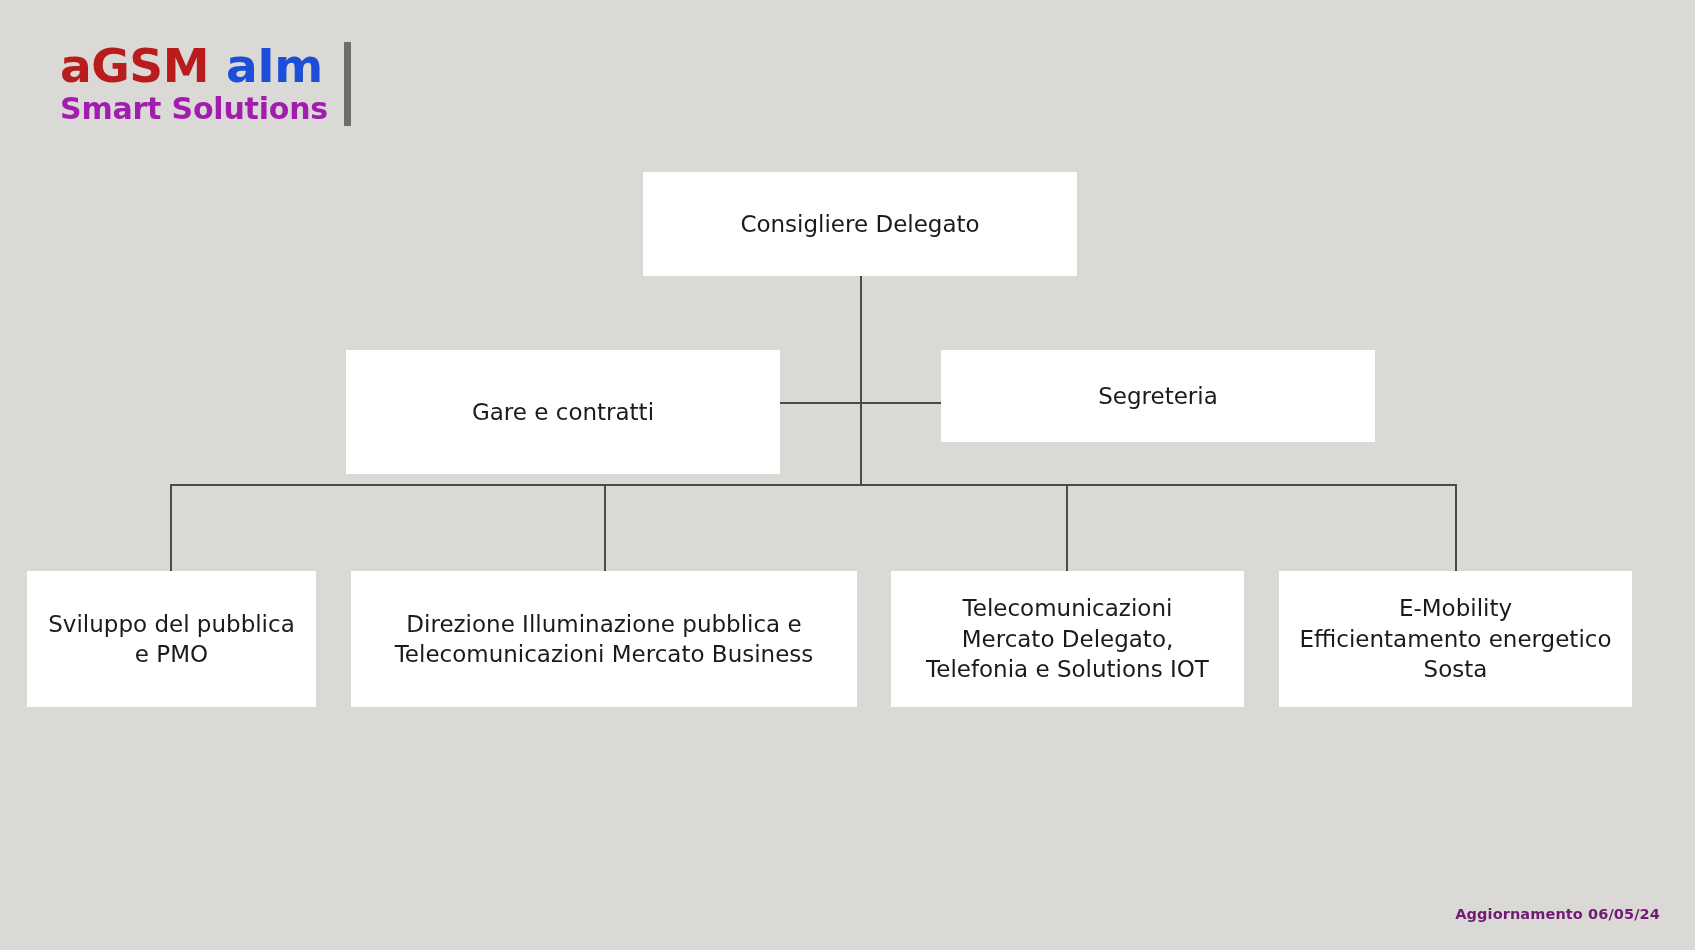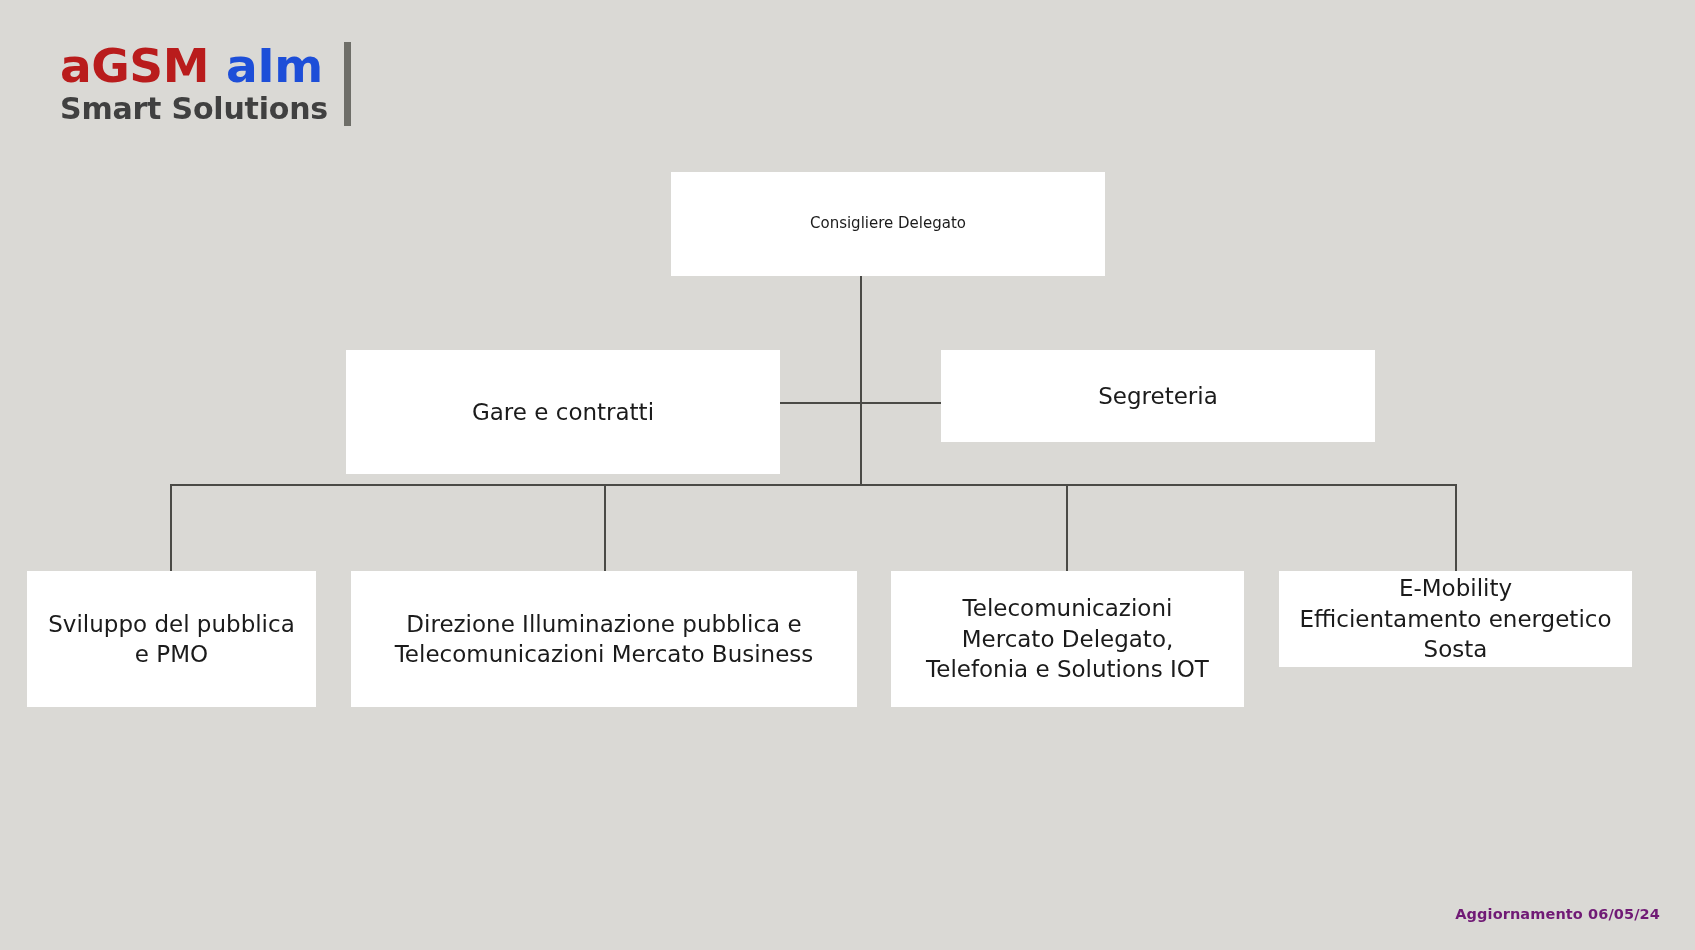--- a/index.html
+++ b/index.html
@@ -36,21 +36,21 @@
     font-weight: 700;
     letter-spacing: -0.5px;
     line-height: 1.02;
     white-space: nowrap;
   }
   .logo-agsm { color: #b91c1c; }
   .logo-aim  { color: #1d4ed8; margin-left: 17px; }
   .logo-line2 {
     font-size: 30px;
     font-weight: 700;
-    color: #404040;
+    color: #a21caf;
     letter-spacing: -0.2px;
     line-height: 1.15;
     margin-top: 2px;
     white-space: nowrap;
   }
   .logo-bar {
     width: 7px;
     background: #6e6e68;
     margin-left: 16px;
     align-self: stretch;
@@ -67,21 +67,21 @@
     background: #ffffff;
     display: flex;
     align-items: center;
     justify-content: center;
     text-align: center;
     color: #1b1b1b;
     padding: 6px 10px;
   }
   .node span { display: block; line-height: 1.32; }
 
-  .node-root   { font-size: 15px; margin-left: 28px; }
+  .node-root   { font-size: 23px; }
   .node-staff  { font-size: 23px; }
   .node-leaf   { font-size: 23px; }
 
   
   .footer-note {
     position: absolute;
     right: 35px;
     bottom: 28px;
     font-size: 14.5px;
     font-weight: 700;
@@ -149,21 +149,21 @@
   </div>
 
   <div class="node node-leaf" style="left:891px; top:571px; width:353px; height:136px;">
     <div>
       <span>Telecomunicazioni</span>
       <span>Mercato Delegato,</span>
       <span>Telefonia e Solutions IOT</span>
     </div>
   </div>
 
-  <div class="node node-leaf" style="left:1279px; top:571px; width:353px; height:96px;">
+  <div class="node node-leaf" style="left:1279px; top:571px; width:353px; height:136px;">
     <div>
       <span>E-Mobility</span>
       <span>Efficientamento energetico</span>
       <span>Sosta</span>
     </div>
   </div>
 
   <div class="footer-note">Aggiornamento 06/05/24</div>
 
 </div>

